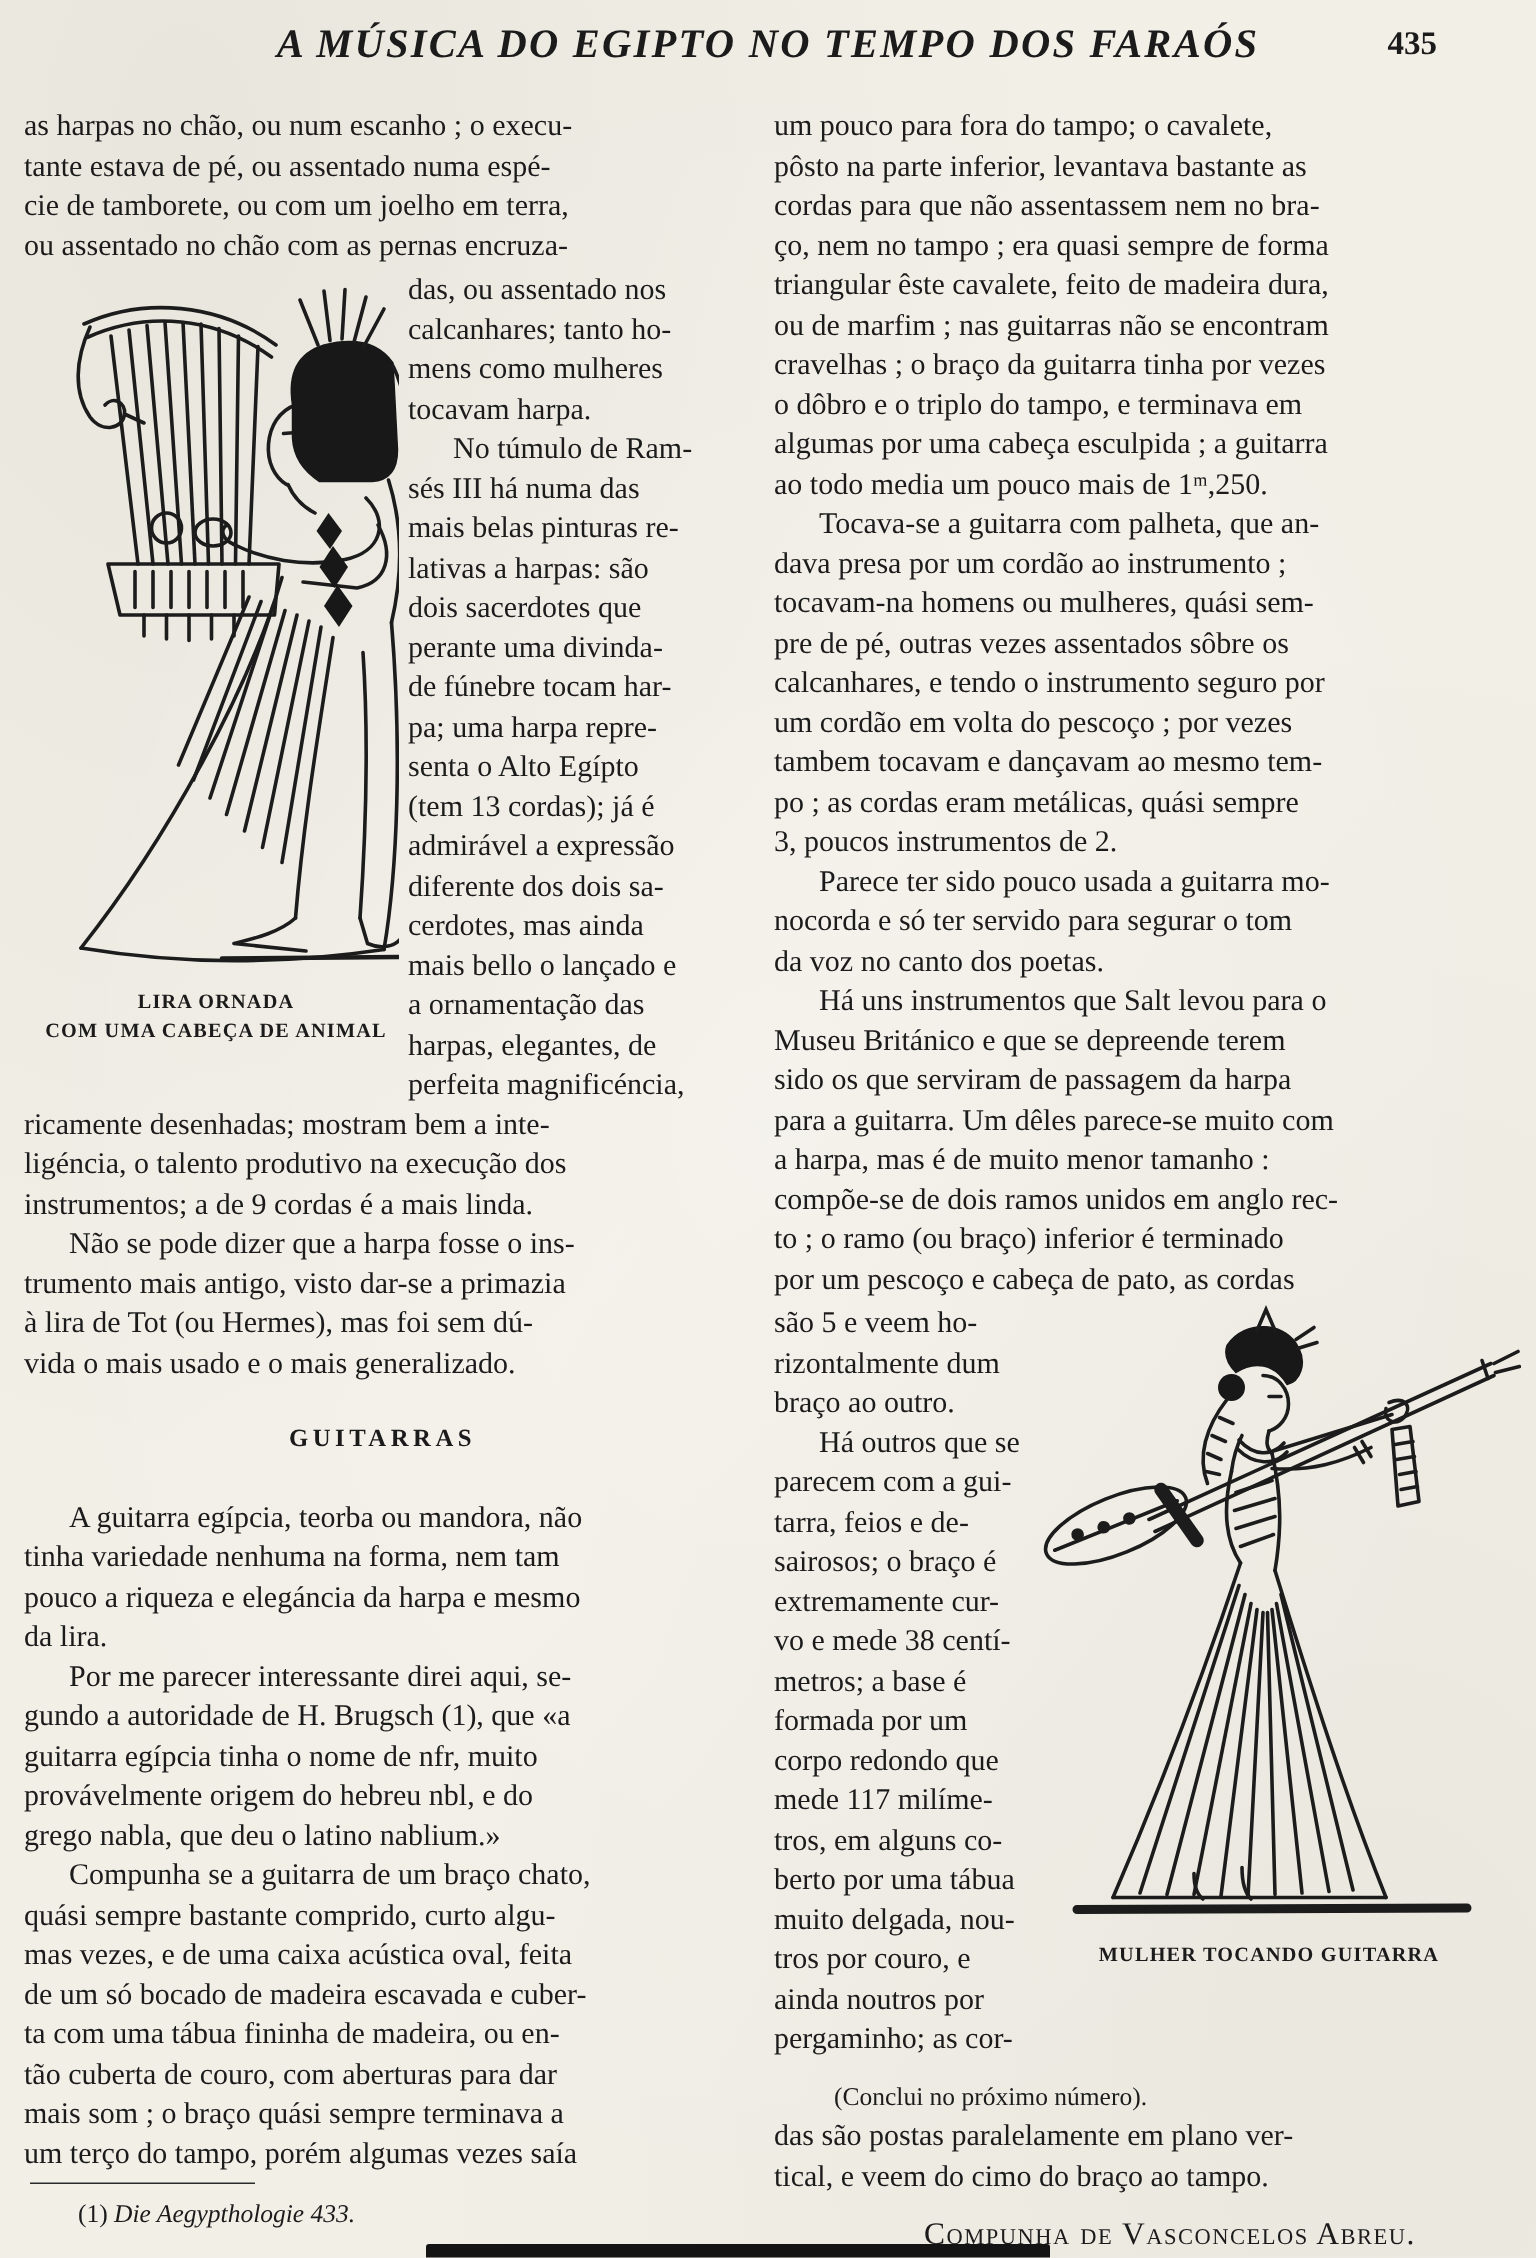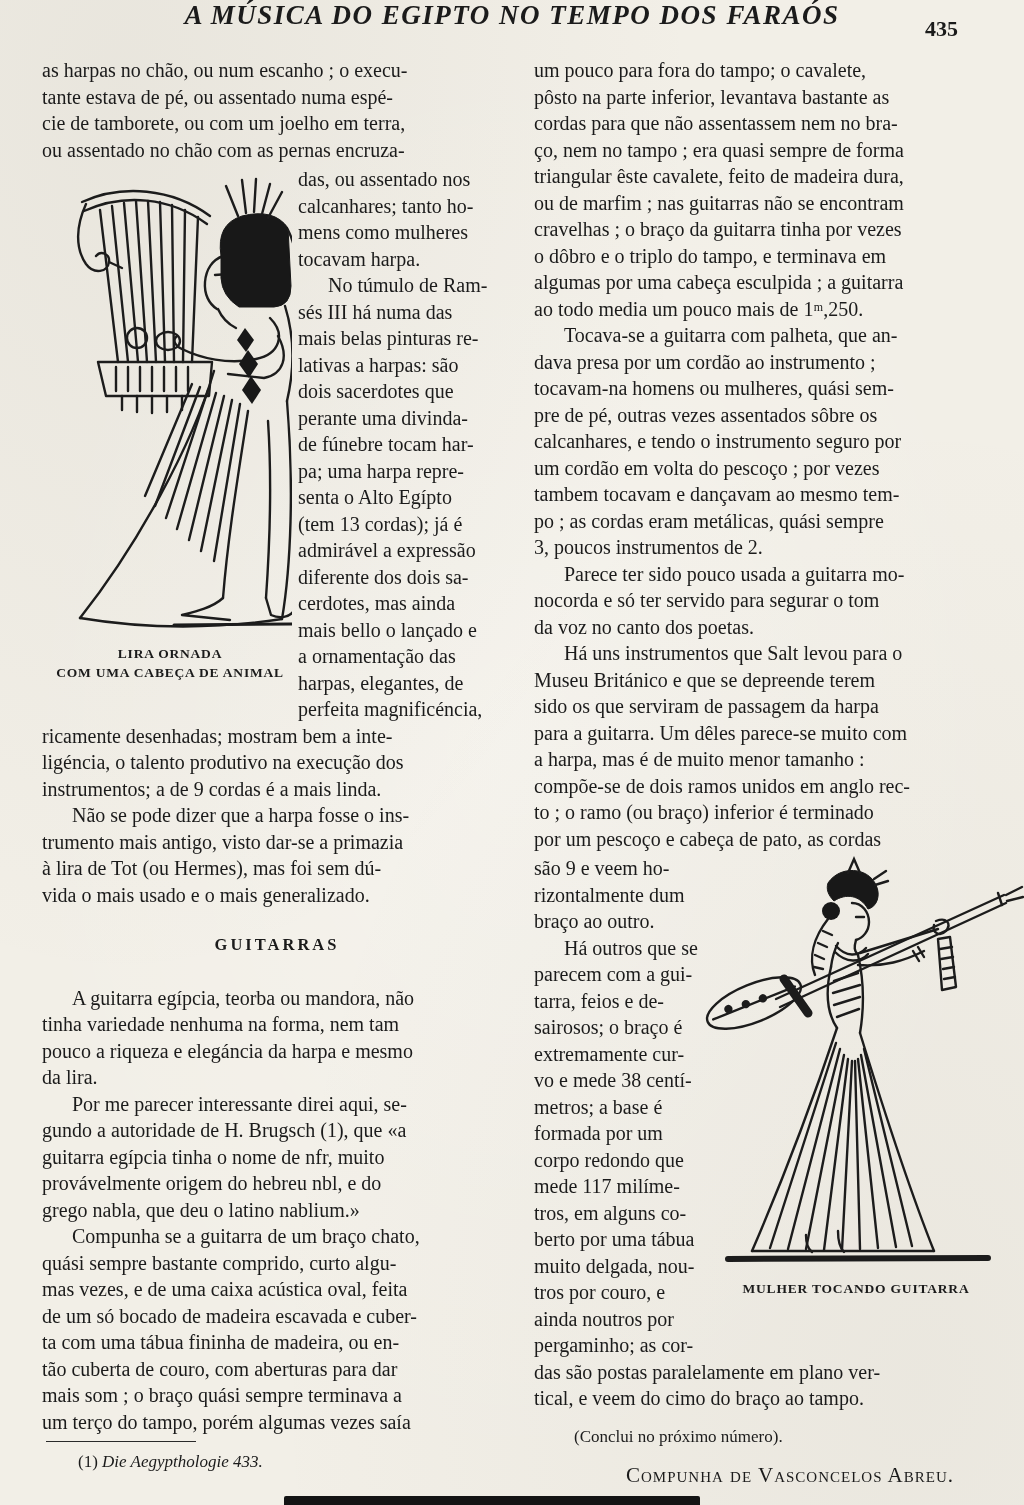--- a/index.html
+++ b/index.html
@@ -7,24 +7,24 @@
   .page{
     position:relative;width:1024px;height:1505px;
     background:
       radial-gradient(ellipse at 12% 6%, rgba(110,105,90,0.07), transparent 45%),
       radial-gradient(ellipse at 90% 92%, rgba(110,105,90,0.06), transparent 50%),
       radial-gradient(ellipse at 50% 50%, rgba(255,255,255,0.25), transparent 70%),
       #f2efe7;
     color:#1b1b1b;
     font-family:"Liberation Serif","DejaVu Serif",serif;
   }
-  .hdr{position:relative;text-align:center;}
+  .hdr{position:relative;padding-top:14px;text-align:center;}
   .title{display:inline-block;font-style:italic;font-weight:bold;font-size:27px;letter-spacing:1.5px;}
   .pagenum{position:absolute;top:16px;right:66px;font-size:22px;font-weight:bold;}
-  .columns{display:flex;gap:22px;padding:26px 20px 0 42px;}
+  .columns{display:flex;gap:22px;padding:26px 20px 0 16px;}
   .col{width:478px;font-size:20px;line-height:26.5px;text-align:justify;}
   .para{margin:0;white-space:pre-line;}
   .indent{text-indent:30px;}
   .wrap-row{display:flex;margin-top:3px;}
   .fig-left{flex:0 0 256px;}
   .fig-left svg{display:block;}
   .figcap{font-weight:bold;font-size:13.5px;line-height:19px;letter-spacing:0.8px;text-align:center;white-space:pre-line;margin-top:8px;text-indent:0;}
   .wrap-text{flex:1;}
   .section-head{text-align:center;font-size:16.5px;font-weight:bold;letter-spacing:3px;margin:24px 0 26px 0;}
   .footnote{margin-top:6px;font-size:17px;line-height:22px;}
@@ -205,21 +205,21 @@
 Museu Británico e que se depreende terem
 sido os que serviram de passagem da harpa
 para a guitarra. Um dêles parece-se muito com
 a harpa, mas é de muito menor tamanho :
 compõe-se de dois ramos unidos em anglo rec-
 to ; o ramo (ou braço) inferior é terminado
 por um pescoço e cabeça de pato, as cordas</p>
 
       <div class="wrap-row">
         <div class="wrap-text-r">
-          <p class="para">são 9 e veem ho-
+          <p class="para">são 5 e veem ho-
 rizontalmente dum
 braço ao outro.</p>
           <p class="para indent">Há outros que se
 parecem com a gui-
 tarra, feios e de-
 sairosos; o braço é
 extremamente cur-
 vo e mede 38 centí-
 metros; a base é
 formada por um
@@ -285,22 +285,22 @@
                 <path d="M135 80 L 144 84 M130 92 L 139 96 M127 104 L 136 108 M126 116 L 135 118"></path>
                 <path d="M160 22 L 166 8 L 172 22"></path>
                 <path d="M186 28 L 198 20 M187 34 L 200 30"></path>
               </g>
             </svg>
             <figcaption class="figcap">MULHER TOCANDO GUITARRA</figcaption>
           </div>
         </figure>
       </div>
 
+      <p class="para conclusion">(Conclui no próximo número).</p>
       <p class="para">das são postas paralelamente em plano ver-
 tical, e veem do cimo do braço ao tampo.</p>
-      <p class="para conclusion">(Conclui no próximo número).</p>
       <p class="para signature">Compunha de Vasconcelos Abreu.</p>
     </div>
 
   </div>
 
   <div class="bottom-bar"></div>
 </div>
 
 </body></html>

